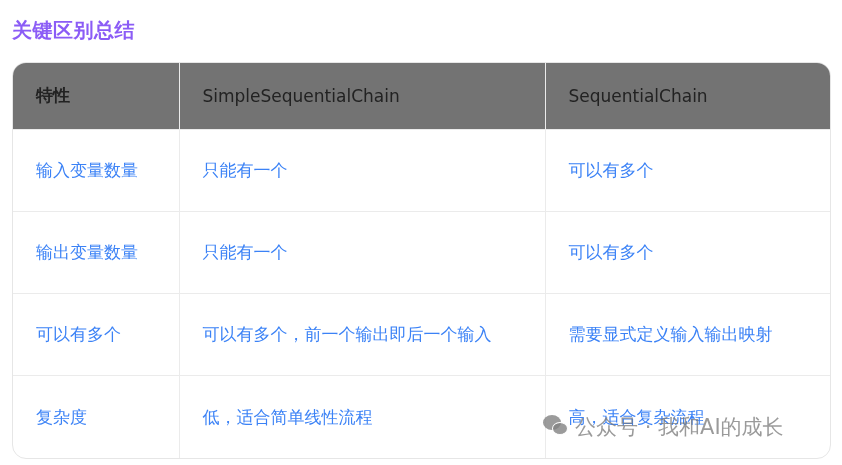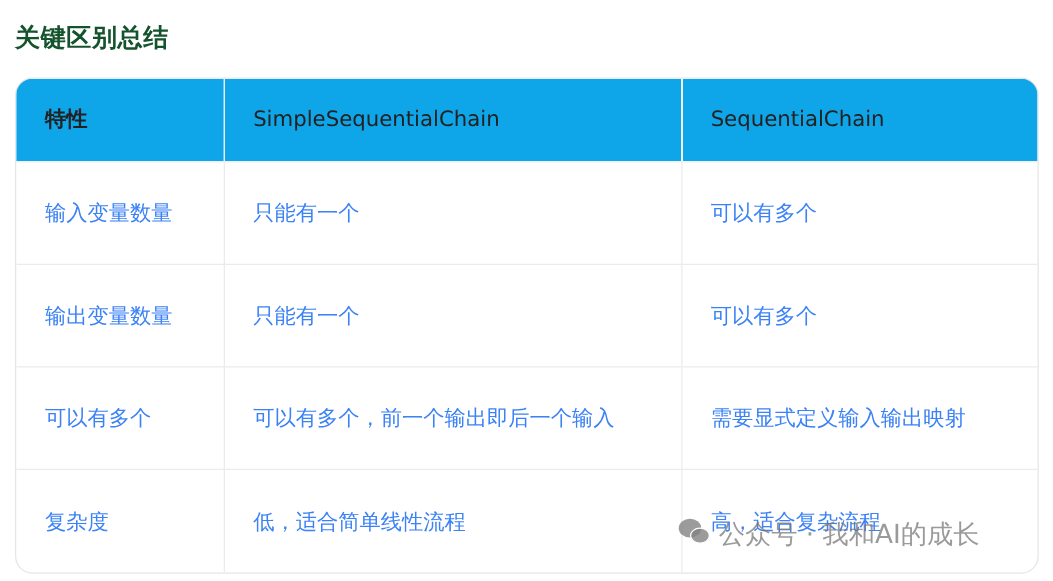--- a/index.html
+++ b/index.html
@@ -3,42 +3,42 @@
   <meta charset="utf-8">
   <style>
     * { box-sizing: border-box; margin: 0; padding: 0; }
     html, body {
       width: 842px; height: 465px; background: #ffffff; overflow: hidden;
       font-family: "DejaVu Sans", "Liberation Sans", sans-serif;
       color: #333333;
     }
     .heading {
       position: absolute; left: 12px; top: 17px;
-      font-size: 20px; font-weight: bold; color: #14532d;
+      font-size: 20px; font-weight: bold; color: #8b5cf6;
       letter-spacing: 0.5px;
     }
     .table-wrap {
       position: absolute; left: 12px; top: 62px;
       width: 819px; height: 397px;
       border: 1px solid #e6e6e6; border-radius: 14px;
       overflow: hidden; background: #ffffff;
     }
     table { border-collapse: collapse; width: 100%; height: 100%; table-layout: fixed; }
     col.c1 { width: 166px; }
     col.c2 { width: 366px; }
     col.c3 { width: auto; }
     th, td {
       height: 66px; text-align: left; vertical-align: middle;
       font-size: 17px; font-weight: normal; color: #3b82f6;
       border-bottom: 1px solid #ebebeb; border-right: 1px solid #ebebeb;
       white-space: nowrap; overflow: hidden;
     }
     th:last-child, td:last-child { border-right: none; }
     tr:last-child td { border-bottom: none; }
-    thead th { background: #0ea5e9; color: #222222; }
+    thead th { background: #737373; color: #222222; }
     thead th.first { font-weight: bold; }
     th.first, td.first { padding-left: 23px; }
     th.mid, td.mid { padding-left: 23px; }
     th.last, td.last { padding-left: 23px; }
     .watermark {
       position: absolute; left: 543px; top: 413px;
       display: flex; gap: 4px;
       font-size: 21px; color: rgba(120,120,120,0.75);
       pointer-events: none;
     }

